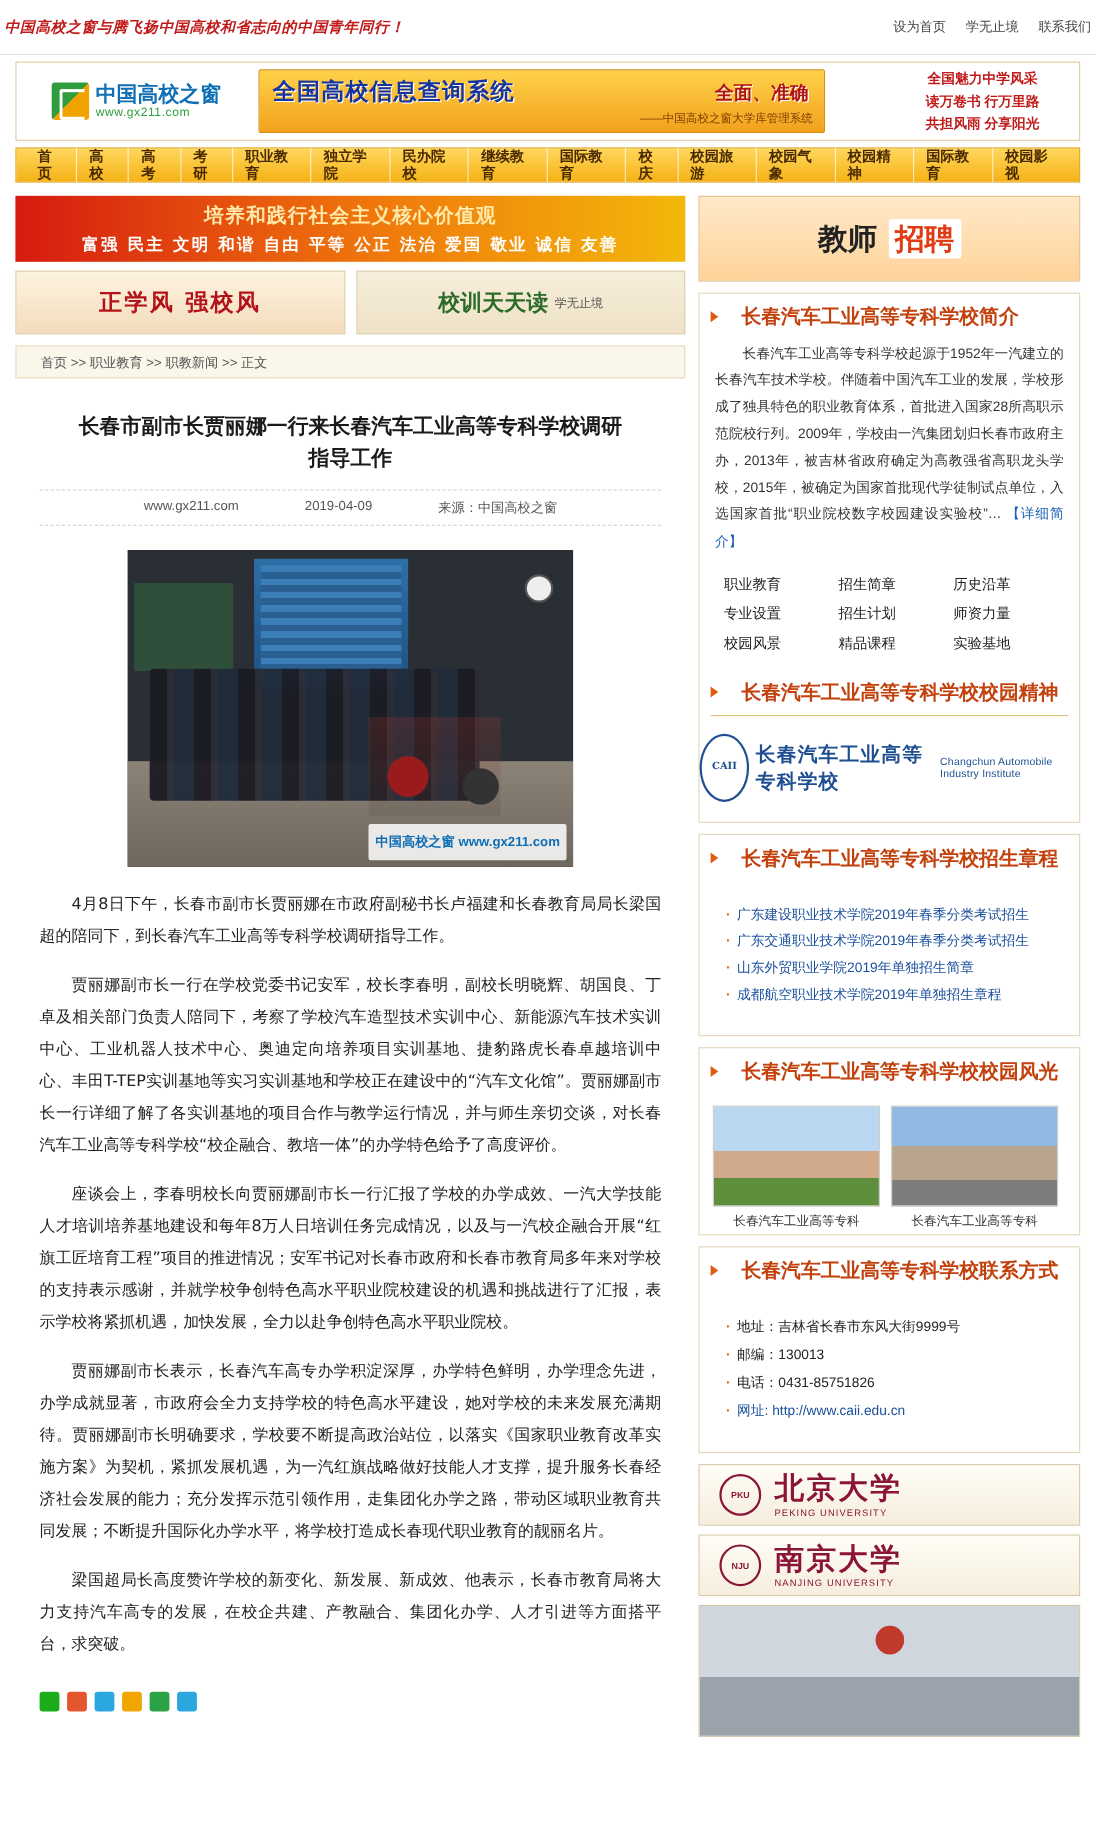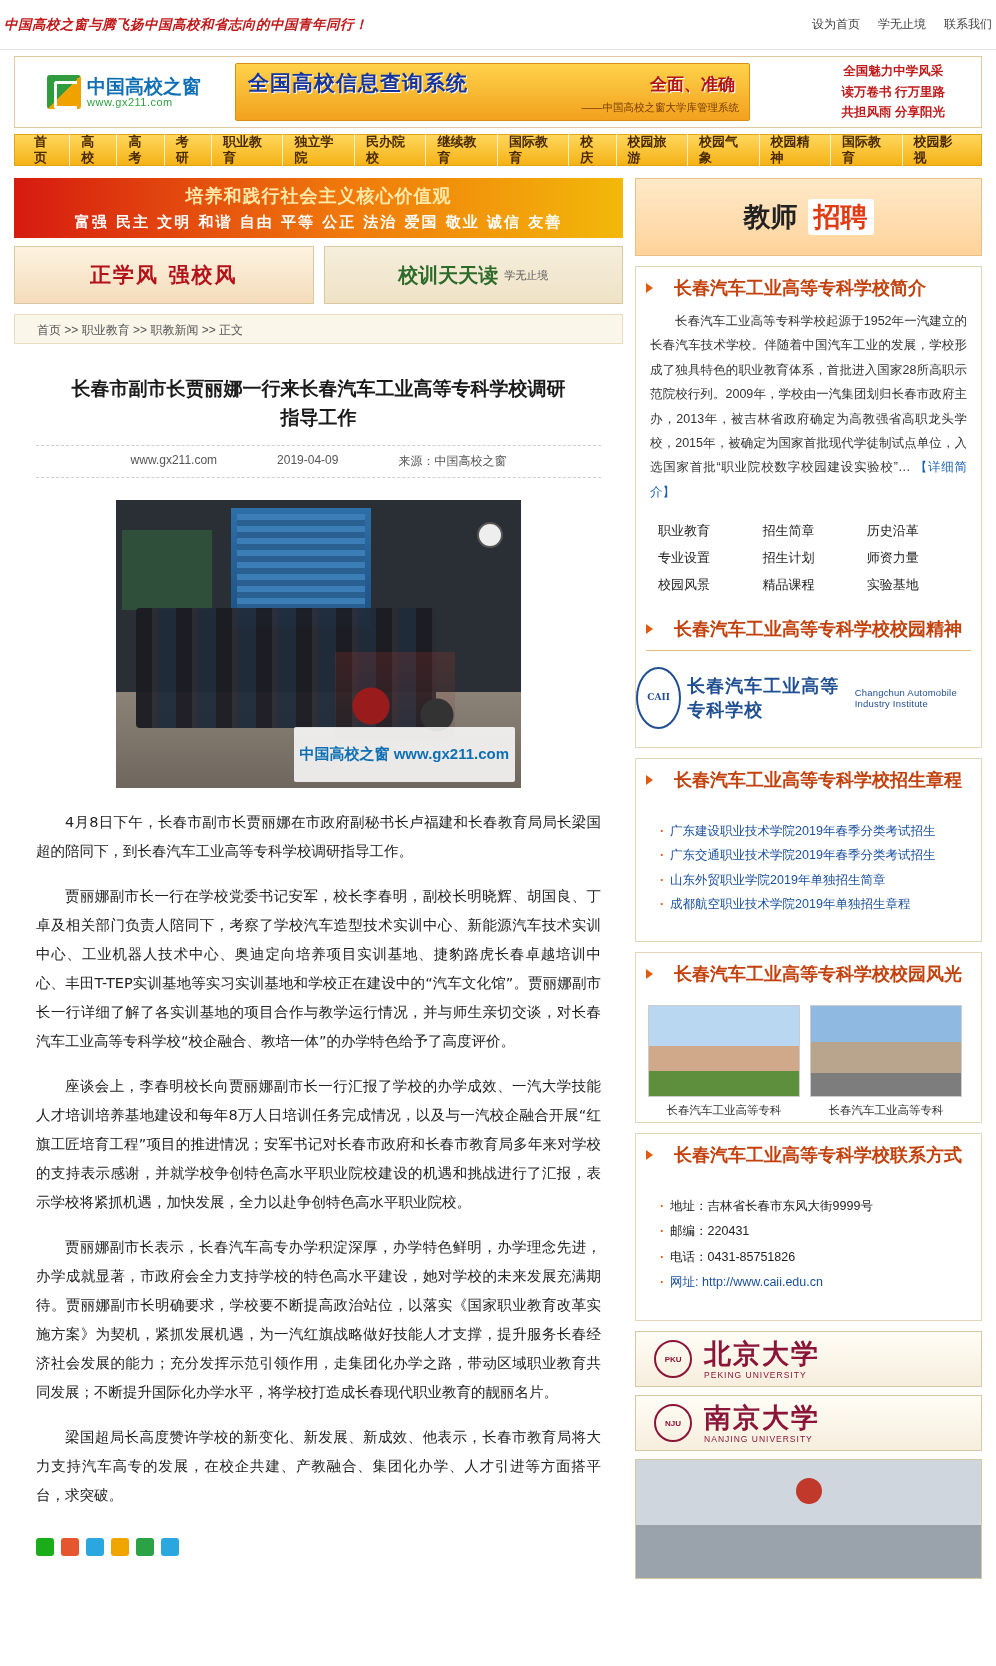--- a/index.html
+++ b/index.html
@@ -164,22 +164,22 @@
   .ph-people { position:absolute; left:20px; bottom:60px; width:300px; height:120px;
      background:repeating-linear-gradient(90deg,#1b1b22 0 16px, #2b2b34 16px 22px, #1f2b3a 22px 40px);
      border-radius:4px; opacity:.95;}
   .ph-cart { position:absolute; right:66px; bottom:46px; width:120px; height:90px;
      background:radial-gradient(circle at 30% 60%, #9a1b1b 0 18px, transparent 19px),
                 radial-gradient(circle at 85% 70%, #333 0 16px, transparent 17px),
                 linear-gradient(180deg,#c0392b33,#33333322);}
   .ph-clock{position:absolute;right:18px;top:22px;width:26px;height:26px;border-radius:50%;background:#eee;border:2px solid #555;}
   .ph-mark {
     position:absolute; right:6px; bottom:6px;
-    background:rgba(255,255,255,.85); color:#0f6fb4; font-size:15px; font-weight:bold;
-    padding:18px 6px; border-radius:2px;
+    background:rgba(255,255,255,.85); color:#0f6fb4; font-size:12px; font-weight:bold;
+    padding:8px 6px; border-radius:2px;
   }
   .art-body { margin-top: 20px; }
   .art-body p {
     font-size: 14.5px; line-height: 2.0; color: #222; text-indent: 2em;
     margin: 0 0 16px 0; text-align: justify;
     font-family: "DejaVu Sans", sans-serif;
   }
   .share { display:flex; gap:7px; padding: 12px 0 20px 22px; }
   .share i {
     width: 18px; height: 18px; border-radius: 3px; display:inline-block;
@@ -467,21 +467,21 @@
         </div>
       </div>
 
       <div class="box">
         <div class="sec-head">
           <span class="tri"></span>
           <span>长春汽车工业高等专科学校联系方式</span>
         </div>
         <ul class="contact-list">
           <li>地址：吉林省长春市东风大街9999号</li>
-          <li>邮编：220431</li>
+          <li>邮编：130013</li>
           <li>电话：0431-85751826</li>
           <li><a href="#">网址: http://www.caii.edu.cn</a></li>
         </ul>
       </div>
 
       <div class="uni-ad">
         <div class="uni-seal">PKU</div>
         <div class="uni-name">
           <div class="uni-cn">北京大学</div>
           <div class="uni-en">PEKING UNIVERSITY</div>

